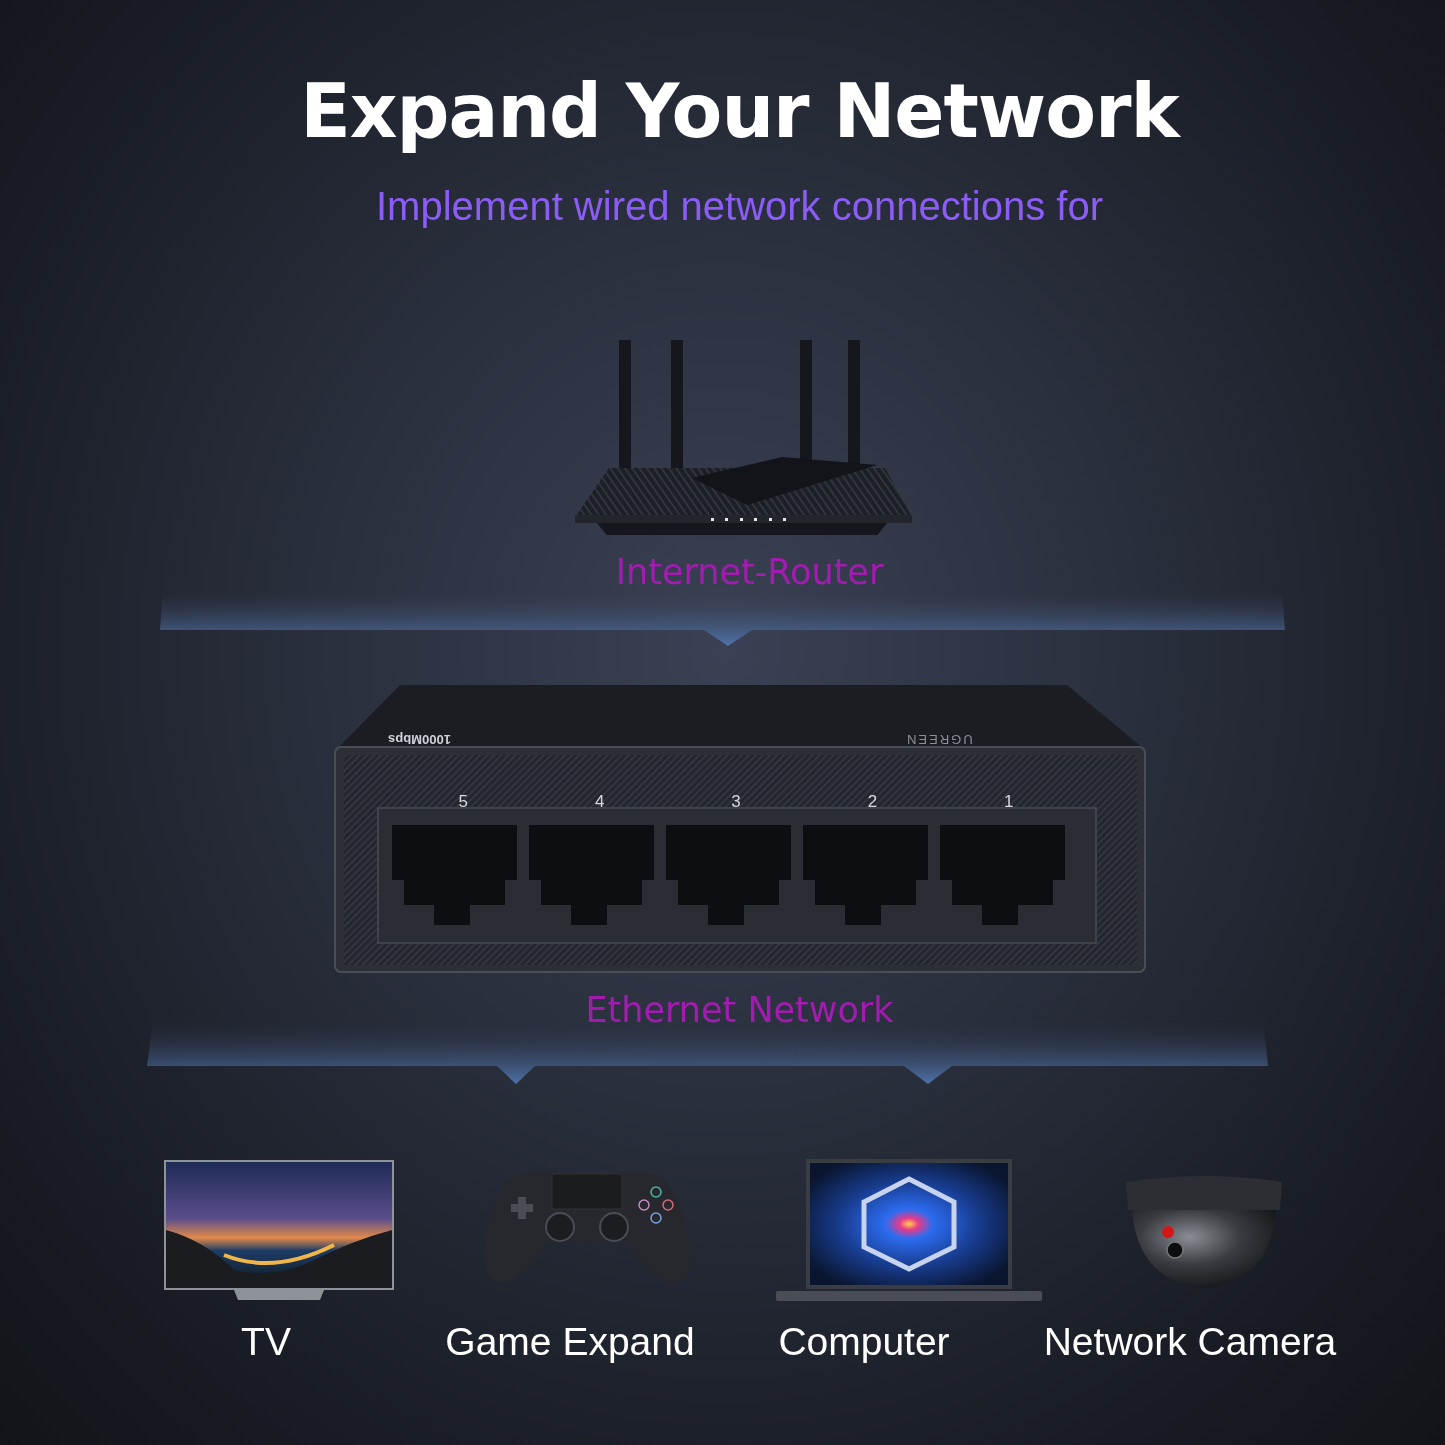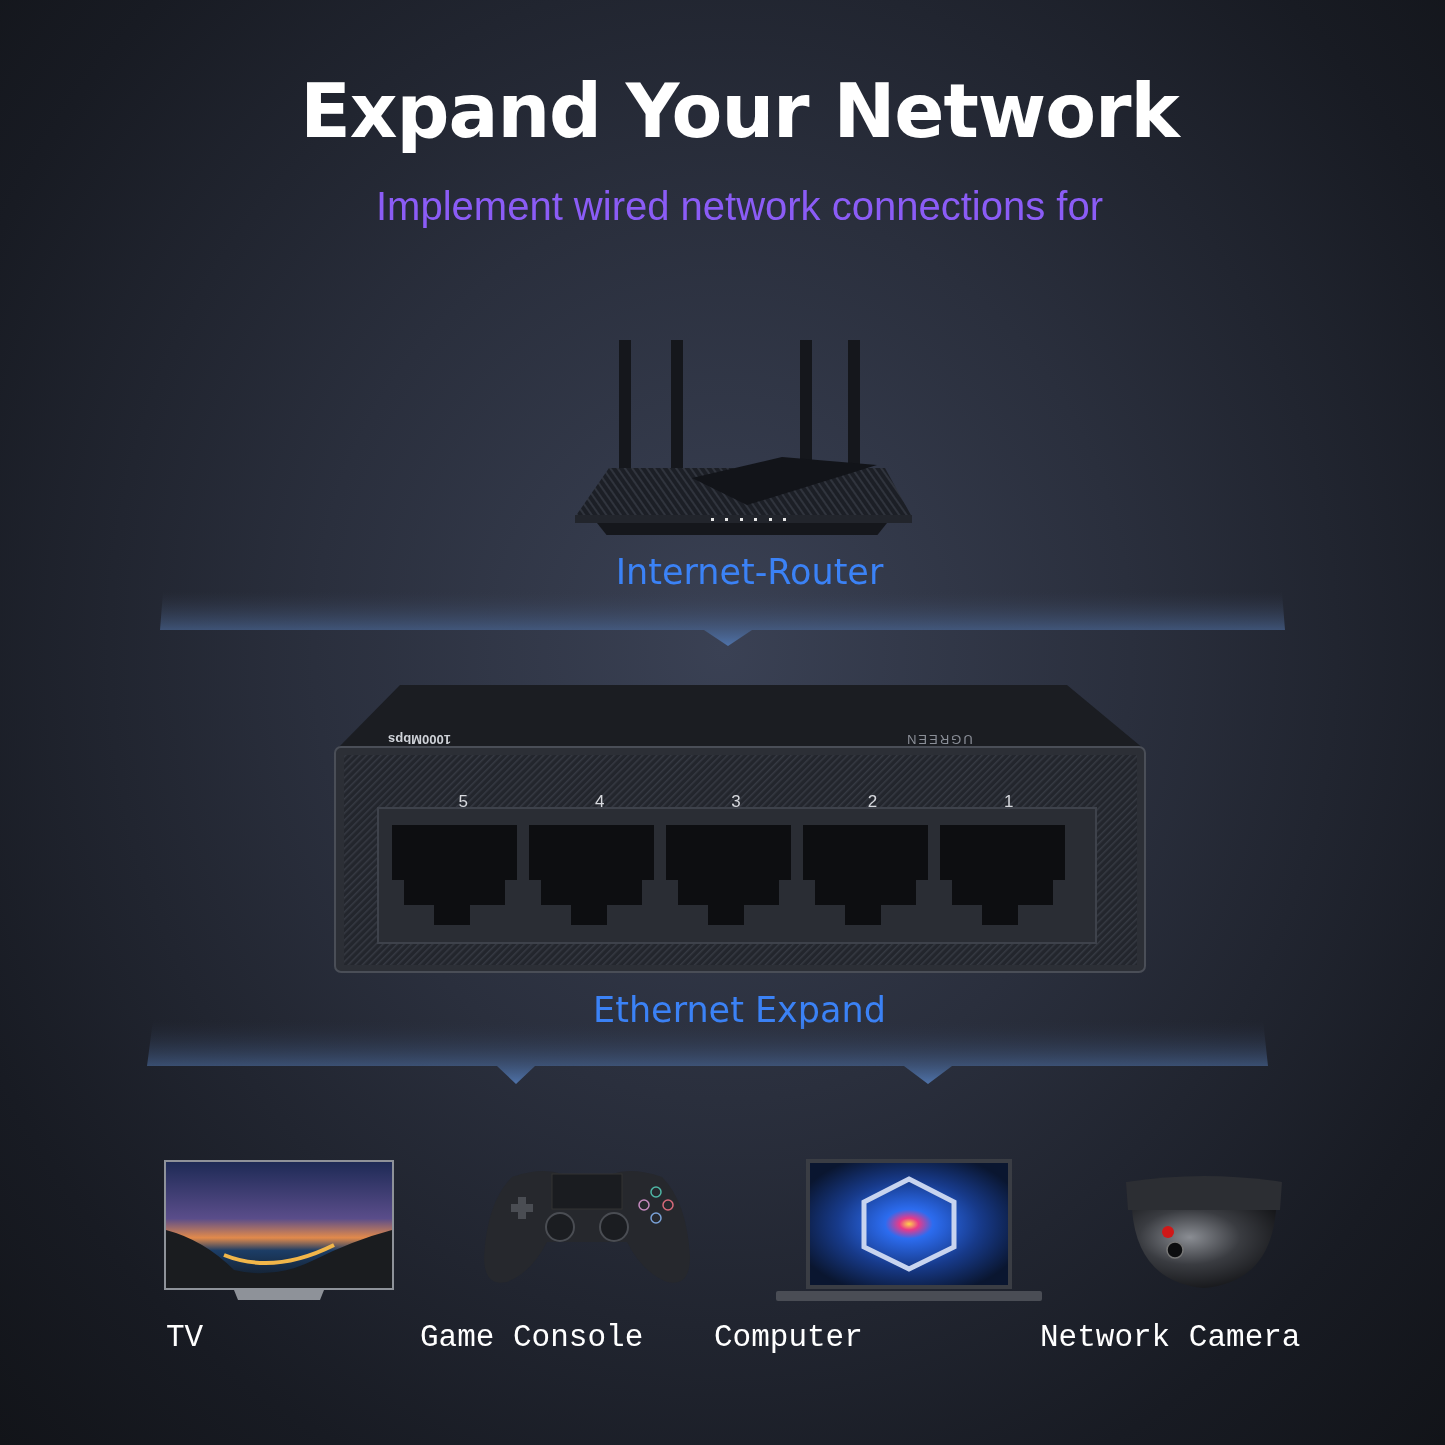--- a/index.html
+++ b/index.html
@@ -2,23 +2,23 @@
 <html><head>
 <meta charset="utf-8">
 <style>
   html,body{margin:0;padding:0;}
   body{width:1445px;height:1445px;overflow:hidden;position:relative;
     background:radial-gradient(ellipse at 50% 45%, #3a4154 0%, #2a2f3d 40%, #181b23 80%, #121419 100%);
     font-family:"Liberation Sans","DejaVu Sans",sans-serif;color:#fff;}
   .abs{position:absolute;padding-left:17px;}
   .title{top:68px;left:0;width:1445px;text-align:center;font-family:"DejaVu Sans",sans-serif;font-weight:bold;font-size:74px;letter-spacing:-1px;color:#fff;}
   .subtitle{top:182px;left:0;width:1445px;text-align:center;font-size:40px;line-height:48px;color:#8b5cf6;}
-  .label-blue{color:#3b82f6;font-size:35px;text-align:center;font-family:"DejaVu Sans",sans-serif;}
+  .label-blue{color:#a21caf;font-size:35px;text-align:center;font-family:"DejaVu Sans",sans-serif;}
   .band{position:absolute;}
-  .dev-label{position:absolute;font-size:31px;color:#fff;font-family:Liberation Mono, monospace;}
+  .dev-label{position:absolute;font-size:39px;color:#fff;text-align:center;font-family:Liberation Sans, sans-serif;}
 </style>
 </head>
 <body>
 
 <div class="abs title">Expand Your Network</div>
 <div class="abs subtitle">
   <div>Implement wired network connections for</div>
 </div>
 
 <div class="abs" style="left:550px;top:335px;width:350px;height:200px;">
@@ -84,21 +84,21 @@
 </div>
 <div class="abs" style="left:388px;top:732px;font-size:13px;font-weight:bold;color:#cfd2d8;transform:rotate(180deg);">1000Mbps</div>
 <div class="abs" style="left:905px;top:732px;font-size:13px;letter-spacing:2px;color:#8b8f98;transform:rotate(180deg);">UGREEN</div>
 <div class="abs" style="left:380px;top:792px;width:680px;display:flex;justify-content:space-between;color:#d7d9de;font-size:17px;">
   <span style="width:137px;text-align:center;margin-left:-2px;">5</span>
   <span style="width:137px;text-align:center;">4</span>
   <span style="width:137px;text-align:center;">3</span>
   <span style="width:137px;text-align:center;">2</span>
   <span style="width:137px;text-align:center;">1</span>
 </div>
-<div class="abs label-blue" style="left:490px;top:990px;width:465px;">Ethernet Expand</div>
+<div class="abs label-blue" style="left:490px;top:990px;width:465px;">Ethernet Network</div>
 
 <div class="band" style="left:145px;top:1020px;width:1125px;height:64px;">
   <svg width="1125" height="64" viewBox="0 0 1125 64">
     <defs>
       <linearGradient id="bg2" x1="0" y1="0" x2="0" y2="1">
         <stop offset="0" stop-color="#2a3040" stop-opacity="0"></stop>
         <stop offset="1" stop-color="#4f73aa"></stop>
       </linearGradient>
     </defs>
     <polygon points="8,0 1118,0 1123,46 807,46 783,64 759,46 390,46 371,64 352,46 2,46" fill="url(#bg2)"></polygon>
@@ -165,15 +165,15 @@
       </radialGradient>
     </defs>
     <path d="M6,10 Q84,-2 162,10 L160,38 L8,38 Z" fill="#2c2e33"></path>
     <path d="M12,38 L156,38 Q150,110 84,116 Q18,110 12,38 Z" fill="url(#dome)"></path>
     <circle cx="48" cy="60" r="6" fill="#d01818"></circle>
     <circle cx="55" cy="78" r="8" fill="#0c0d0f" stroke="#777" stroke-width="1.5"></circle>
   </svg>
 </div>
 
 <div class="dev-label" style="left:166px;top:1320px;width:200px;">TV</div>
-<div class="dev-label" style="left:420px;top:1320px;width:300px;">Game Console</div>
+<div class="dev-label" style="left:420px;top:1320px;width:300px;">Game Expand</div>
 <div class="dev-label" style="left:714px;top:1320px;width:300px;">Computer</div>
 <div class="dev-label" style="left:1040px;top:1320px;width:300px;">Network Camera</div>
 
 </body></html>

